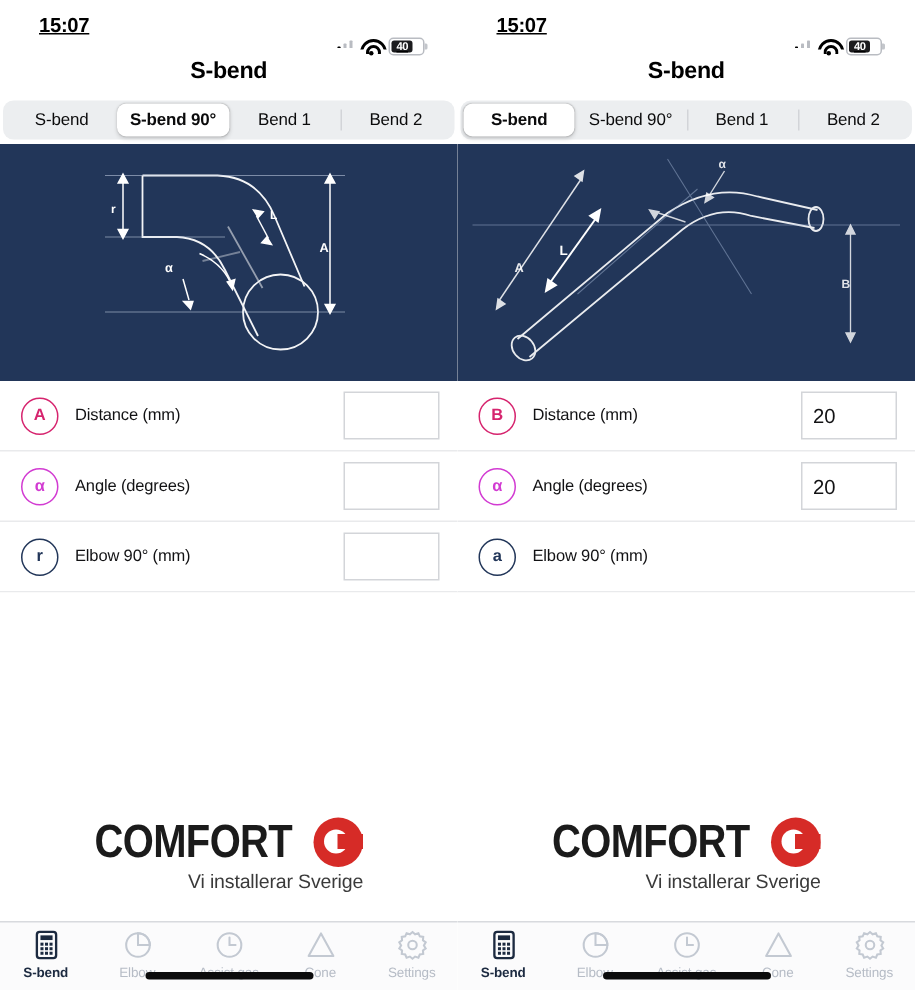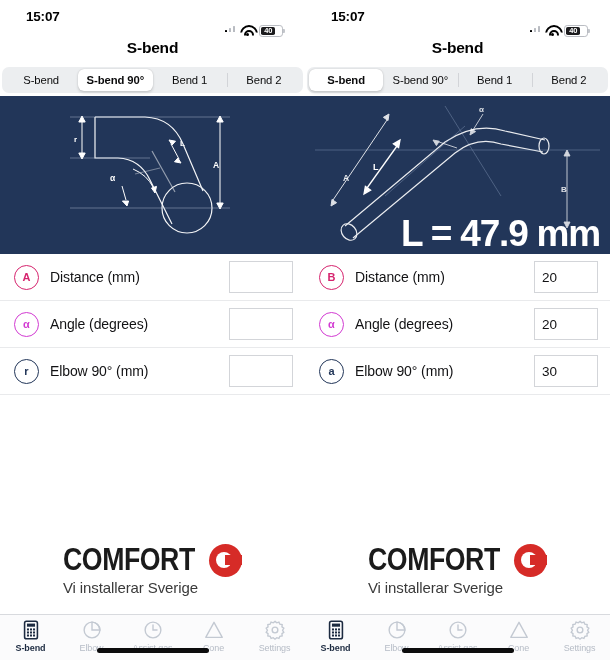--- a/index.html
+++ b/index.html
@@ -16,27 +16,28 @@
     background: #ffffff;
     display: flex; flex-direction: column;
   }
 
   
   .statusbar {
     height: 32px; flex: 0 0 32px;
     display: flex; align-items: center;
     padding: 0 22px 0 26px;
     background: #ffffff;
+    text-decoration: underline;
   }
   .status-time {
     font-size: 13.5px; font-weight: bold; color: #000;
     letter-spacing: -0.2px;
   }
   .status-right {
-    margin-left: auto; display: flex; align-items: center; gap: 5px; margin-top: 29px;
+    margin-left: auto; display: flex; align-items: flex-end; gap: 5px; margin-top: 29px;
   }
   .sig { display: flex; align-items: flex-end; gap: 1.5px; height: 10px; }
   .sig i { width: 2.5px; background: #000; display: block; border-radius: .5px; }
   .sig i:nth-child(1) { height: 4px; }
   .sig i:nth-child(2) { height: 6px; }
   .sig i:nth-child(3) { height: 8px; background: #b9bcc2; }
   .sig i:nth-child(4) { height: 10px; background: #b9bcc2; }
   .wifi { width: 14px; height: 11px; position: relative; }
   .wifi:before {
     content: ""; position: absolute; left: 0; top: 0;
@@ -127,21 +128,21 @@
   .badge {
     width: 25px; height: 25px; flex: 0 0 25px;
     border-radius: 50%; border: 1.6px solid #000;
     display: flex; align-items: center; justify-content: center;
     font-size: 11px; font-weight: bold;
   }
   .badge.c-a { border-color: #d6246e; color: #d6246e; }
   .badge.c-alpha { border-color: #d23bd2; color: #d23bd2; }
   .badge.c-r { border-color: #223659; color: #223659; }
   .row-label {
-    margin-left: 11px; font-size: 14px; color: #121214;
+    margin-left: 11px; font-size: 11px; color: #121214;
     letter-spacing: -0.1px;
   }
   .field {
     margin-left: auto; width: 64px; height: 32px;
     border: 1px solid #d3d5d9; background: #fff; border-radius: 0;
     display: flex; align-items: center; padding: 0 7px;
     font-size: 13.5px; color: #121214;
   }
 
   
@@ -163,22 +164,23 @@
   }
   .logo-mark:before {
     content: ""; position: absolute; left: 7px; top: 8.5px;
     width: 16px; height: 16px; border-radius: 50%; background: #ffffff;
   }
   .logo-mark:after {
     content: ""; position: absolute; right: 0px; top: 11.5px;
     width: 17px; height: 10px; background: #d62b27;
   }
   .logo-sub {
-    font-size: 15px; color: #3a3a3a; margin-top: 1px;
+    font-size: 13px; color: #3a3a3a; margin-top: 1px;
     letter-spacing: -0.1px;
+    text-align: right;
   }
 
   
   .tabbar {
     flex: 0 0 46px; border-top: 1px solid #d8dade;
     background: #fbfbfc; display: flex; align-items: flex-start;
     padding-top: 4px;
   }
   .tab {
     flex: 1; display: flex; flex-direction: column;
@@ -431,38 +433,36 @@
         </g>
         <text x="174" y="16" fill="#ffffff" font-size="8" font-weight="bold" opacity="0.85" font-family="Liberation Sans, sans-serif">α</text>
 
         <g stroke="#ffffff" fill="#ffffff" stroke-width="0.9" opacity="0.8">
           <line x1="262" y1="60" x2="262" y2="126"></line>
           <path d="M262 54 l-3 6 h6 z"></path>
           <path d="M262 132 l-3 -6 h6 z"></path>
         </g>
         <text x="256" y="96" fill="#ffffff" font-size="8" font-weight="bold" opacity="0.85" font-family="Liberation Sans, sans-serif">B</text>
       </svg>
-      <div class="result">L = 47.9 mm</div>
     </div>
 
     <div class="rows">
       <div class="row">
         <div class="badge c-a">B</div>
         <div class="row-label">Distance (mm)</div>
         <div class="field">20</div>
       </div>
       <div class="row">
         <div class="badge c-alpha">α</div>
         <div class="row-label">Angle (degrees)</div>
         <div class="field">20</div>
       </div>
       <div class="row">
         <div class="badge c-r">a</div>
         <div class="row-label">Elbow 90° (mm)</div>
-        <div class="field">30</div>
       </div>
     </div>
 
     <div class="spacer"></div>
 
     <div class="logo">
       <div class="logo-inner">
         <div class="logo-top">
           <span class="logo-word">COMFORT</span>
           <span class="logo-mark"></span>

